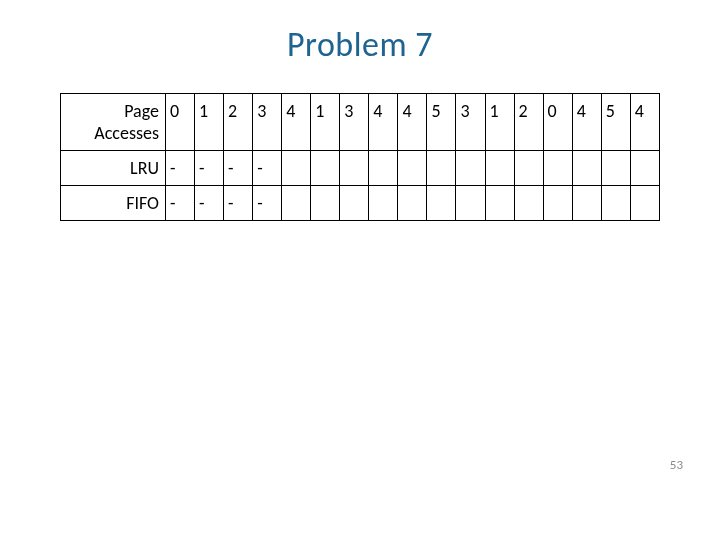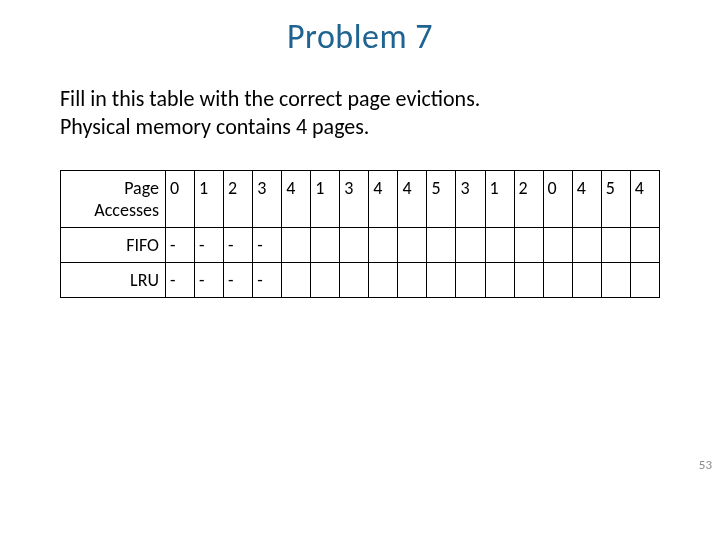--- a/index.html
+++ b/index.html
@@ -9,21 +9,21 @@
     height: 540px;
     background: #fff;
     font-family: Calibri, "Segoe UI", Arial, sans-serif;
     color: #000;
     position: relative;
   }
   .slide {
     width: 720px;
     height: 488px;
     box-sizing: border-box;
-    padding: 8px 60px 0 60px;
+    padding: 16px 60px 0 60px;
     position: relative;
   }
   h1.title {
     text-align: center;
     color: #1f6391;
     font-weight: 400;
     font-size: 34px;
     margin: 8px 0 28px 0;
     letter-spacing: 0.5px;
   }
@@ -52,36 +52,32 @@
     padding: 6px 4px;
     height: 22px;
     font-weight: 400;
   }
   table.evictions thead th {
     vertical-align: top;
   }
   .page-num {
     position: absolute;
     bottom: 16px;
-    right: 8px;
+    right: 37px;
     font-size: 13px;
     color: #8a8a8a;
   }
 </style>
 </head>
 <body>
 
 <div class="slide">
 
   <h1 class="title">Problem 7</h1>
 
-  <div class="instructions">
-    <div>Fill in this table with the correct page evictions.</div>
-    <div>Physical memory contains 4 pages.</div>
-  </div>
 
   <table class="evictions">
     <colgroup>
       <col style="width:105px">
     </colgroup>
     <thead>
       <tr>
         <th class="rowhdr">Page Accesses</th>
       <th>0</th>
           <th>1</th>
@@ -97,41 +93,41 @@
           <th>1</th>
           <th>2</th>
           <th>0</th>
           <th>4</th>
           <th>5</th>
           <th>4</th>
         </tr>
     </thead>
     <tbody>
         <tr>
-          <td class="rowhdr">FIFO</td>
+          <td class="rowhdr">LRU</td>
           <td>-</td>
           <td>-</td>
           <td>-</td>
           <td>-</td>
           <td></td>
           <td></td>
           <td></td>
           <td></td>
           <td></td>
           <td></td>
           <td></td>
           <td></td>
           <td></td>
           <td></td>
           <td></td>
           <td></td>
           <td></td>
         </tr>
         <tr>
-          <td class="rowhdr">LRU</td>
+          <td class="rowhdr">FIFO</td>
           <td>-</td>
           <td>-</td>
           <td>-</td>
           <td>-</td>
           <td></td>
           <td></td>
           <td></td>
           <td></td>
           <td></td>
           <td></td>

